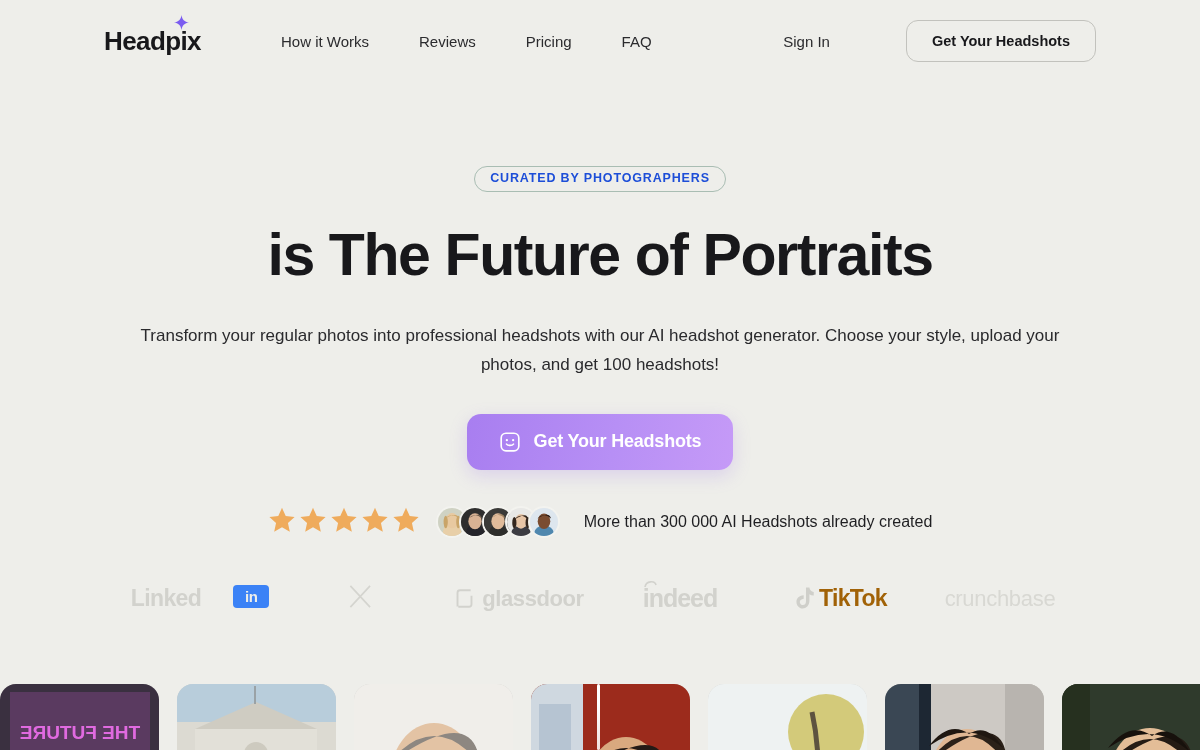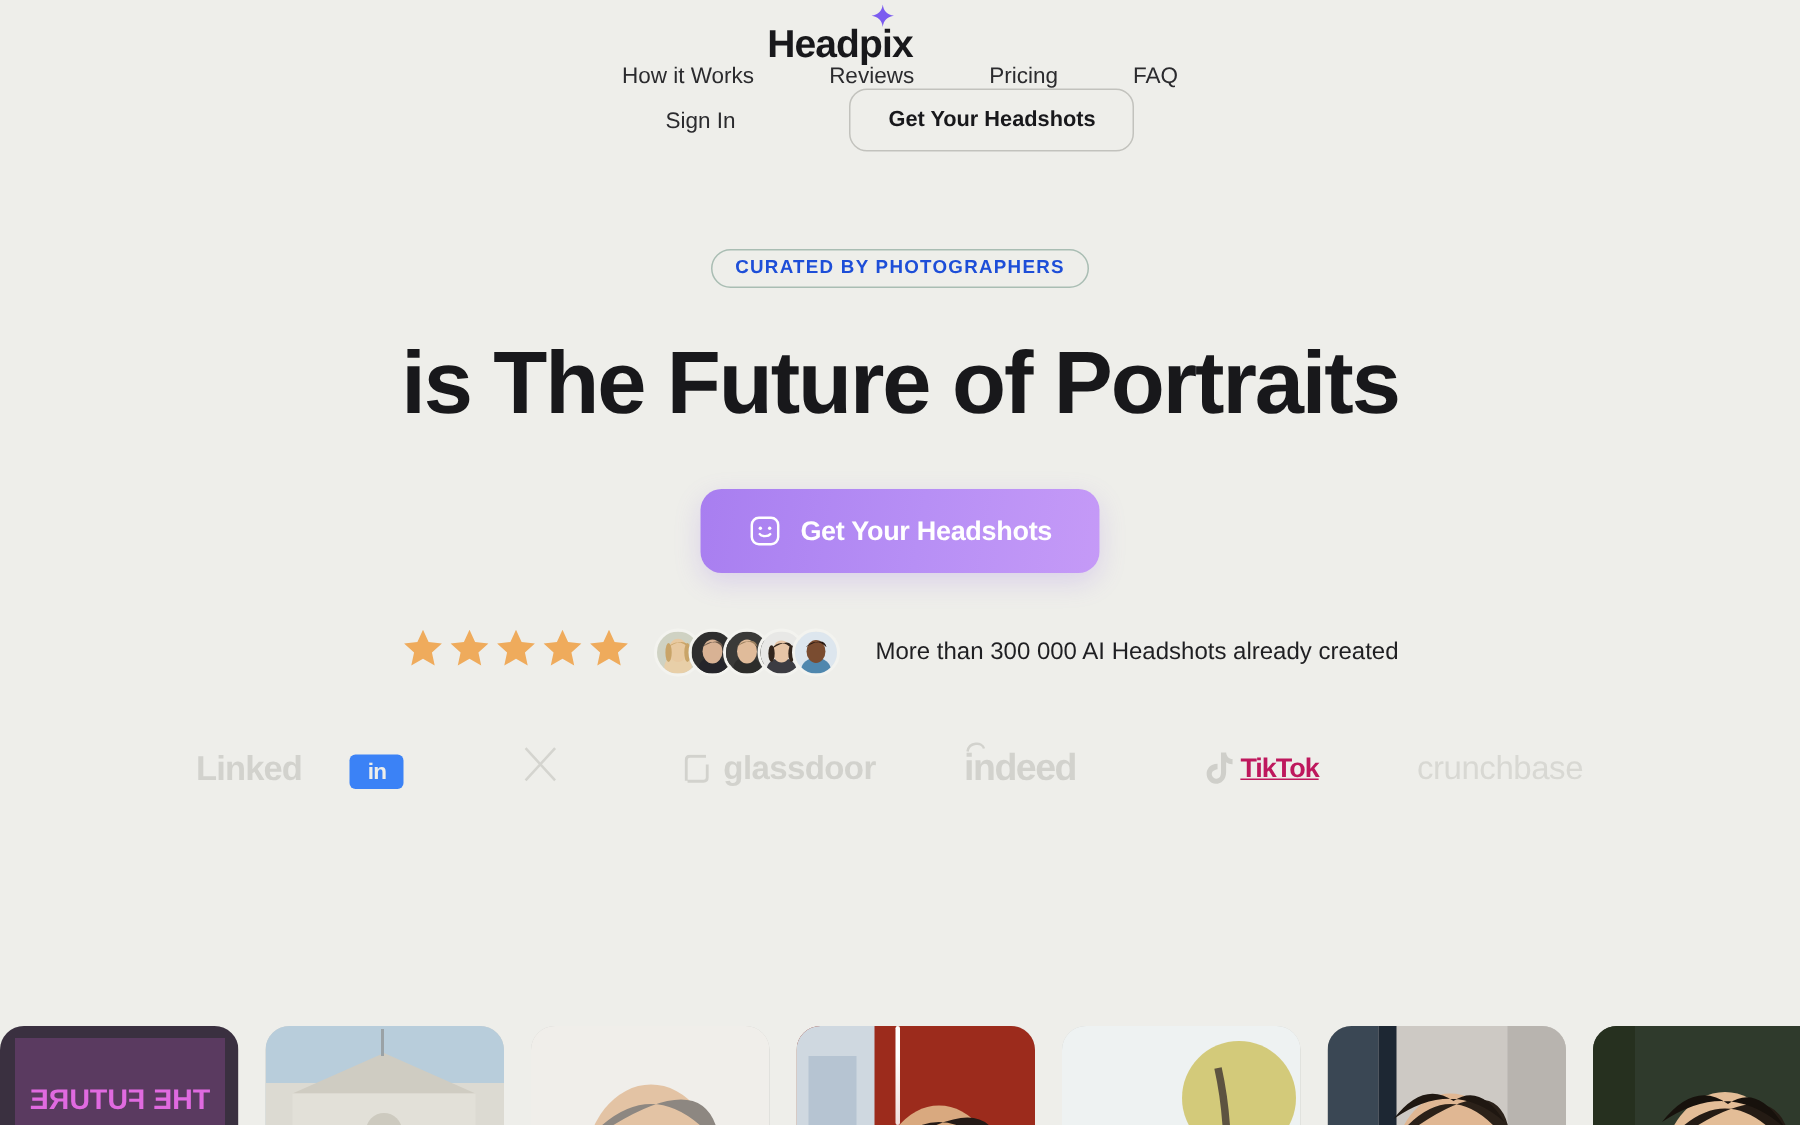--- a/index.html
+++ b/index.html
@@ -15,22 +15,21 @@
     font-family: "Liberation Sans", sans-serif;
     color: #18181b;
     position: relative;
   }
 
   
   .header {
     height: 82px;
     display: flex;
     align-items: center;
-    padding: 16px 104px;
-    flex-direction: column;
+    padding: 2px 104px;
   }
 
   .brand {
     display: flex;
     align-items: flex-end;
     position: relative;
     margin-right: 80px;
     text-decoration: none;
   }
   .brand-word {
@@ -197,21 +196,21 @@
     justify-content: center;
     color: #d2d2cd;
     height: 34px;
   }
   .logo-text {
     font-size: 23px;
     font-weight: 700;
     letter-spacing: -0.6px;
     color: #d2d2cd;
     display: flex;
-    align-items: flex-end;
+    align-items: flex-start;
     gap: 18px;
   }
   .li-badge {
     display: inline-flex;
     align-items: center;
     justify-content: center;
     width: 36px;
     height: 23px;
     border-radius: 4px;
     background: #3b82f6;
@@ -234,25 +233,24 @@
     letter-spacing: -0.4px;
   }
   .logo-crunchbase {
     font-size: 22px;
     font-weight: 400;
     color: #d8d8d3;
     letter-spacing: -0.3px;
     text-align: center;
   }
   .logo-tiktok {
-    font-size: 18px;
-    font-weight: 700;
-    color: #be185d;
+    font-size: 23px;
+    font-weight: 700;
+    color: #a16207;
     letter-spacing: -0.7px;
-    text-decoration: underline;
   }
 
   
   .carousel {
     position: absolute;
     left: 0;
     right: 0;
     bottom: 0;
     height: 66px;
     display: flex;
@@ -310,20 +308,21 @@
 </header>
 
 <main class="hero">
 
   <div class="eyebrow">CURATED BY PHOTOGRAPHERS</div>
 
   <h1 class="headline">
     <span class="headline-line">is The Future of Portraits</span>
   </h1>
 
+  <p class="subhead">Transform your regular photos into professional headshots with our AI headshot generator. Choose your style, upload your photos, and get 100 headshots!</p>
 
   <div class="cta-wrap">
     <button class="cta-btn">
       <span style="display:inline-flex;">
         <svg viewBox="0 0 24 24" width="22" height="22" fill="none" aria-hidden="true">
           <rect x="2.4" y="2.4" width="19.2" height="19.2" rx="5.2" stroke="#ffffff" stroke-width="1.8"></rect>
           <circle cx="8.6" cy="10" r="1.25" fill="#ffffff"></circle>
           <circle cx="15.4" cy="10" r="1.25" fill="#ffffff"></circle>
           <path d="M8.2 14.3 C9.5 16.2 14.5 16.2 15.8 14.3" stroke="#ffffff" stroke-width="1.8" stroke-linecap="round"></path>
         </svg>

